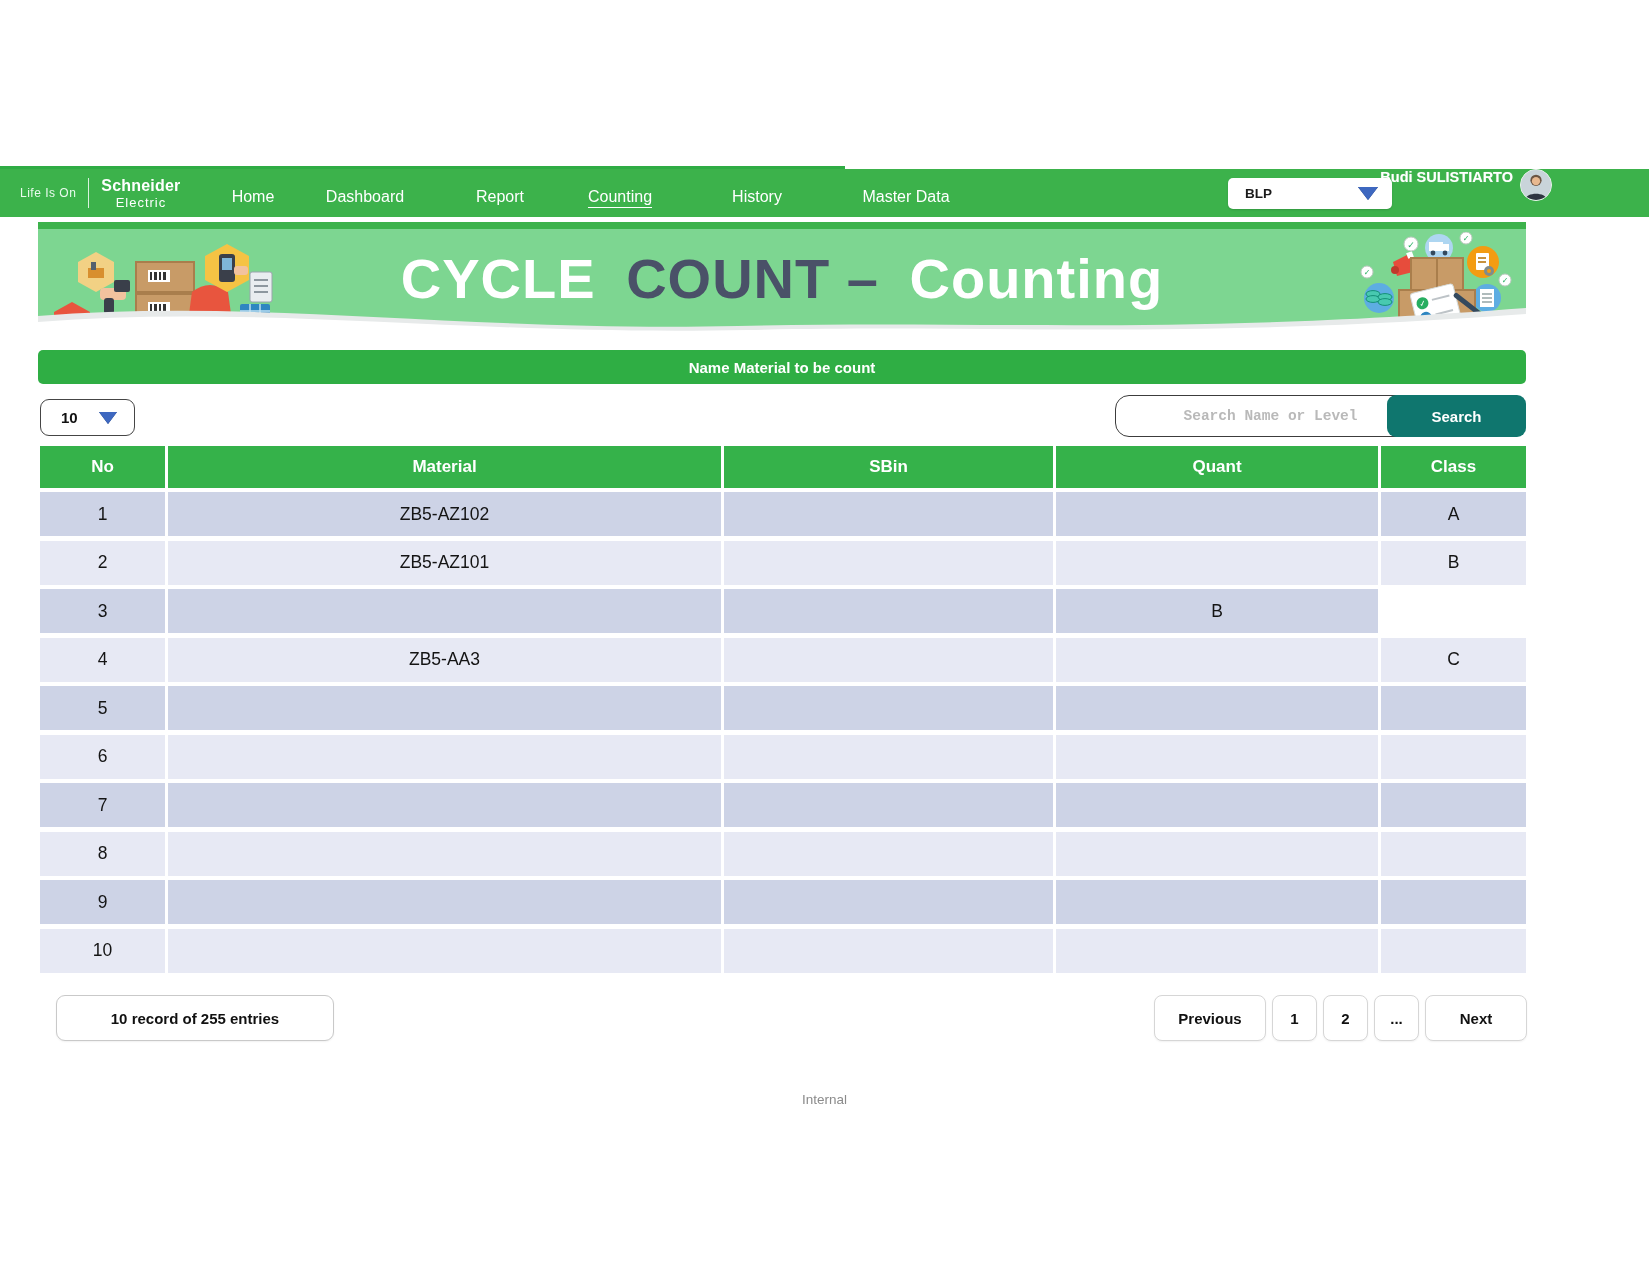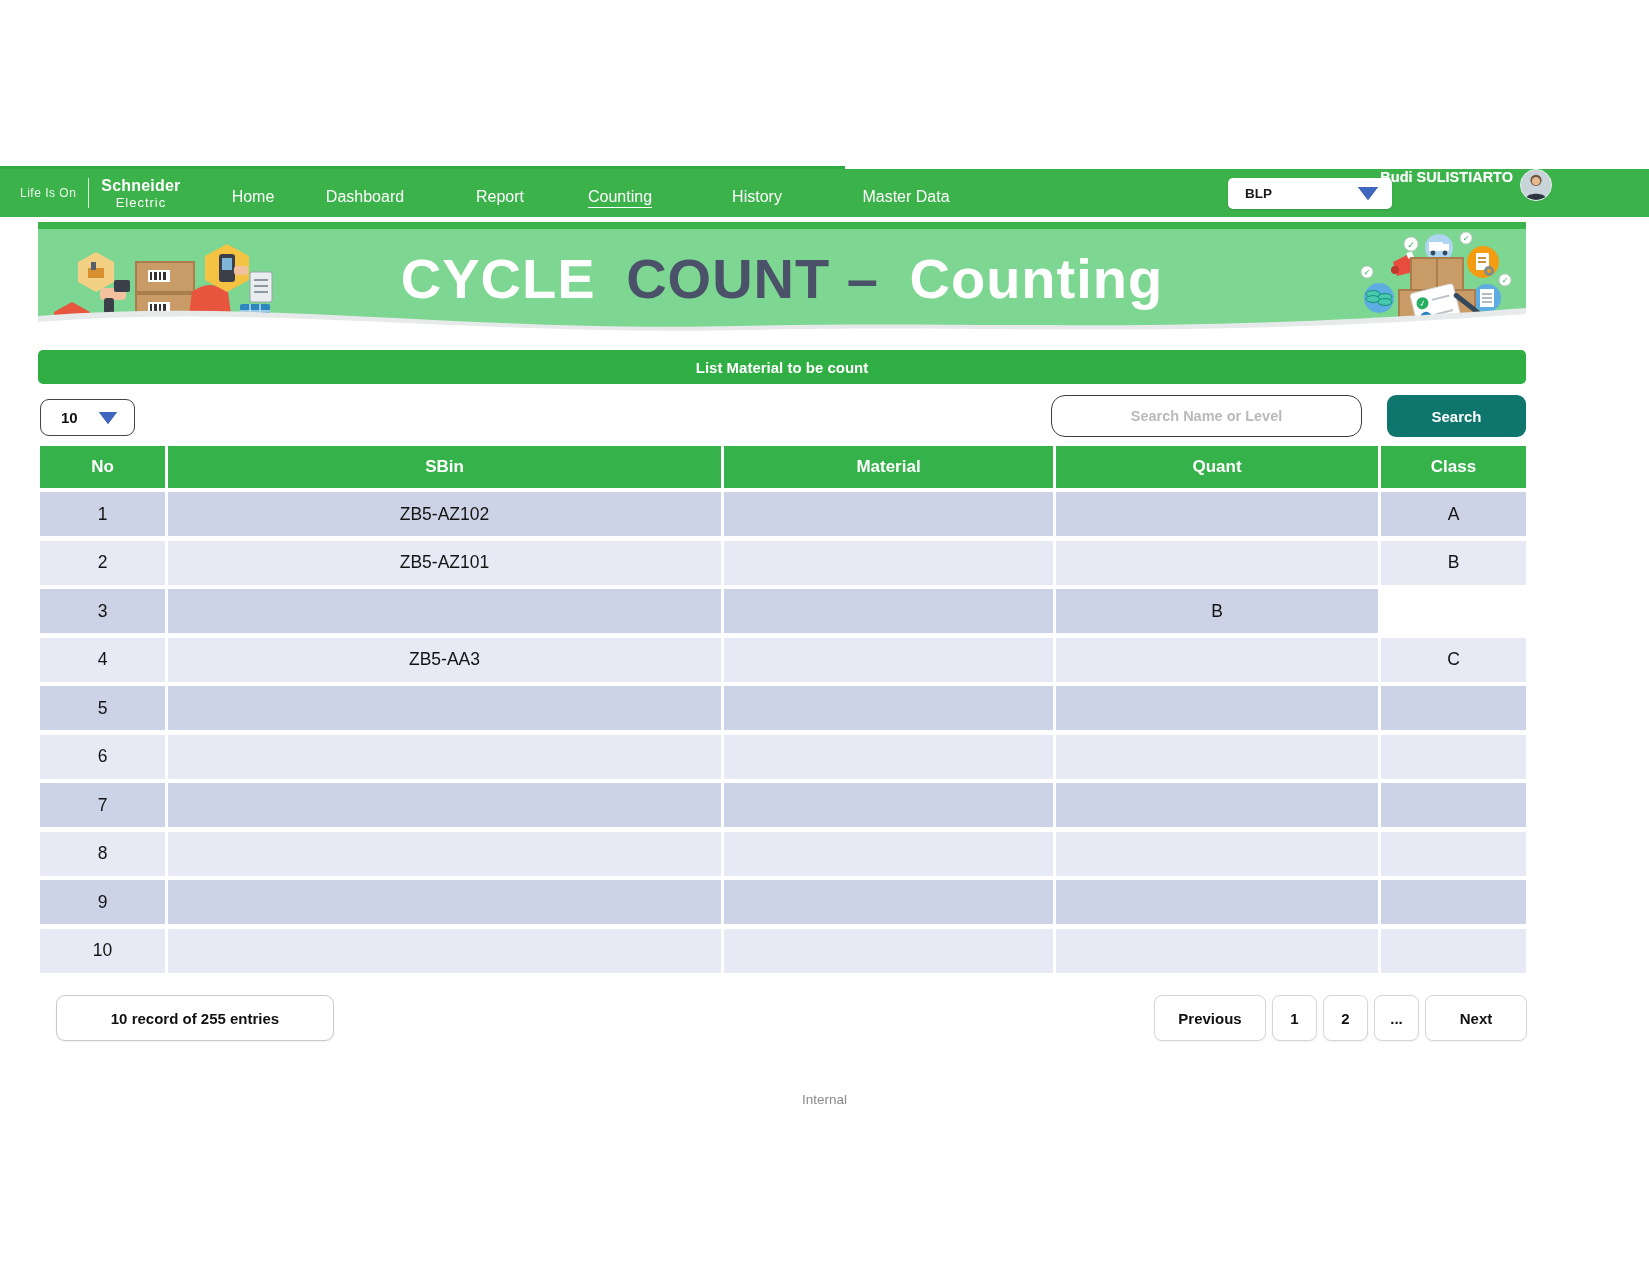--- a/index.html
+++ b/index.html
@@ -43,22 +43,22 @@
   .illu{position:absolute;}
 
   
   .section-bar{position:absolute;left:38px;top:350px;width:1488px;height:34px;background:#2fae44;border-radius:5px;
     display:flex;align-items:center;justify-content:center;color:#fff;font-weight:bold;font-size:15px;}
 
   
   .pagesize{position:absolute;left:40px;top:399px;width:95px;height:37px;background:#fff;border:1.6px solid #454545;
     border-radius:9px;display:flex;align-items:center;justify-content:space-between;padding:0 17px 0 20px;cursor:pointer;}
   .pagesize .val{font-size:15px;font-weight:bold;color:#111;}
-  .search-input{position:absolute;left:1051px;top:395px;width:311px;height:42px;border:1.6px solid #3c3c3c;
-    border-radius:14px;text-align:center;font-size:14.5px;font-weight:bold;color:#333;outline:none;background:#fff;}
+  .search-input{position:absolute;left:1115px;top:395px;width:311px;height:42px;border:1.6px solid #3c3c3c;
+    border-radius:14px;text-align:center;font-size:14.5px;font-weight:bold;color:#333;outline:none;background:#fff;font-family:Liberation Mono, monospace;}
   .search-input::placeholder{color:#b9b9b9;font-weight:bold;}
   .search-btn{position:absolute;left:1387px;top:395px;width:139px;height:42px;background:#0f766e;border:none;
     border-radius:9px;color:#fff;font-weight:bold;font-size:15px;cursor:pointer;}
 
   
   .thead,.trow{position:absolute;left:40px;width:1486px;display:grid;
     grid-template-columns:125px 553px 329px 322px 145px;column-gap:3px;}
   .thead{top:446px;}
   .th{height:42px;background:#35b24a;color:#fff;font-weight:bold;font-size:17px;display:flex;
     align-items:center;justify-content:center;}
@@ -239,34 +239,34 @@
       </g>
     </svg>
 
     <svg class="banner-wave" viewBox="0 0 1488 36" preserveAspectRatio="none">
       <path d="M0,14 C220,-4 420,30 700,24 C960,18 1120,34 1488,6 L1488,36 L0,36 Z" fill="#e7eaea"></path>
       <path d="M0,20 C220,2 430,34 710,28 C970,22 1130,38 1488,12 L1488,36 L0,36 Z" fill="#ffffff"></path>
     </svg>
   </div>
 
   <div class="section-bar">
-    <span>List Material to be count</span>
+    <span>Name Material to be count</span>
   </div>
 
   <div class="pagesize">
     <span class="val">10</span>
     <span class="tri small"></span>
   </div>
   <input class="search-input" type="text" placeholder="Search Name or Level" style="">
   <button class="search-btn">Search</button>
 
   <div class="thead">
     <div class="th">No</div>
+    <div class="th">Material</div>
     <div class="th">SBin</div>
-    <div class="th">Material</div>
     <div class="th">Quant</div>
     <div class="th">Class</div>
   </div>
   <div class="tbody">
       <div class="trow odd" style="top: 492px;">
         <div class="td">1</div>
         <div class="td">ZB5-AZ102</div>
         <div class="td"></div>
         <div class="td"></div>
         <div class="td">A</div>

